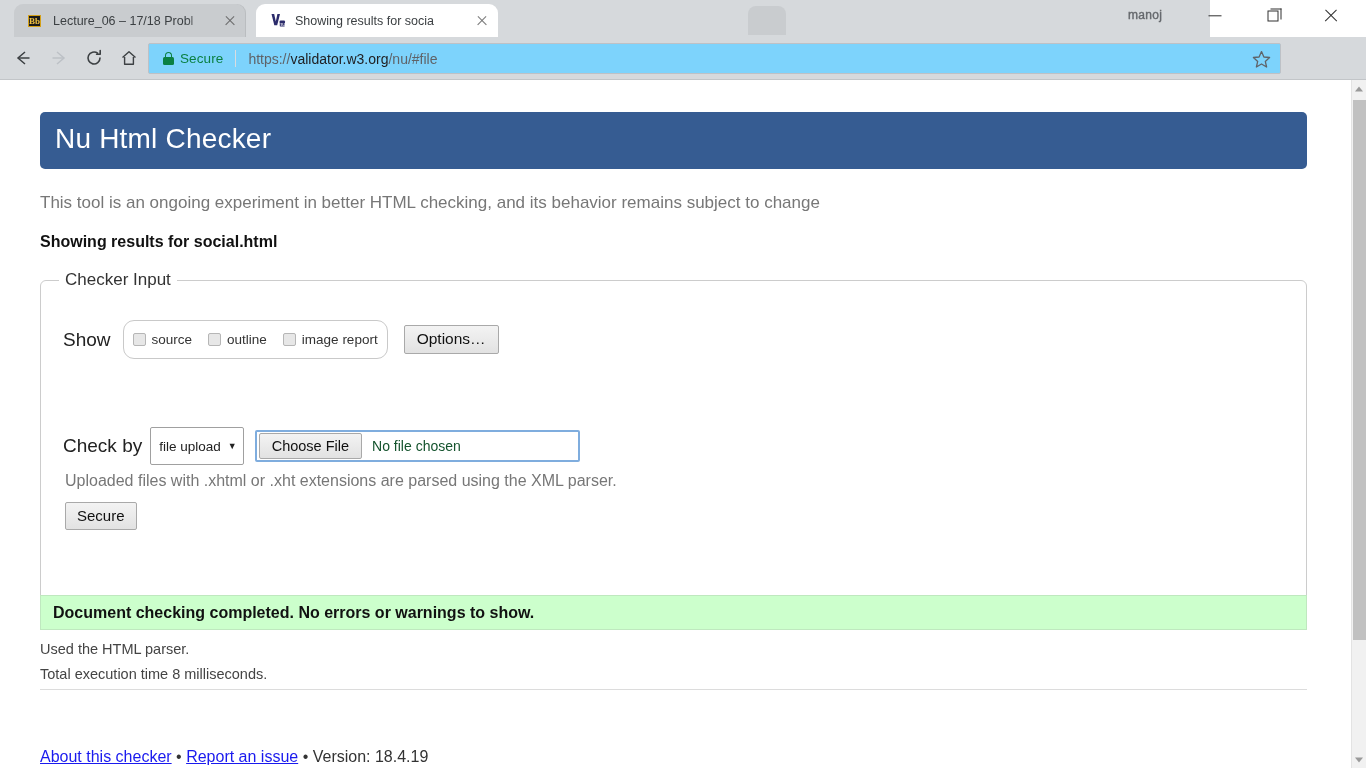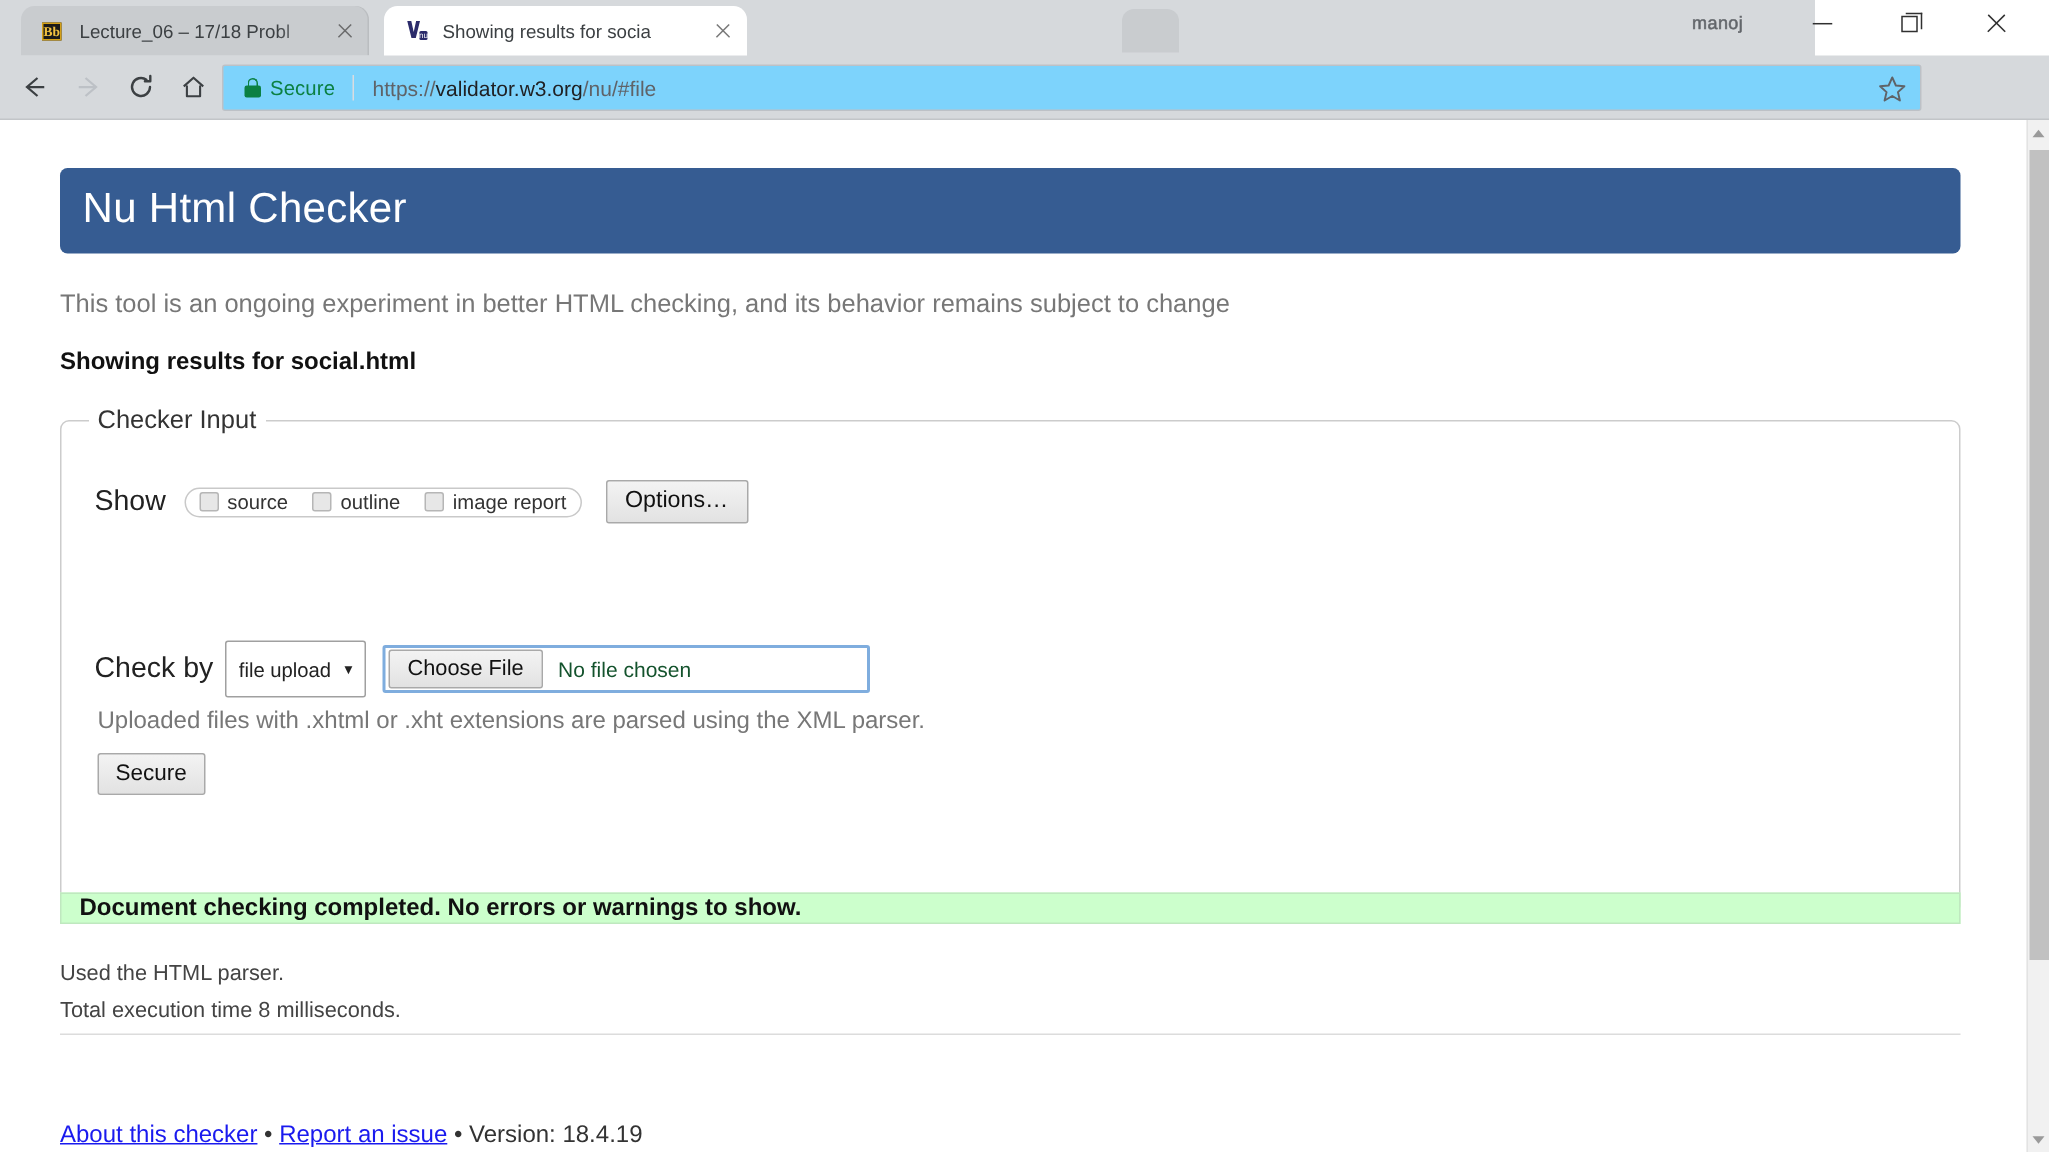--- a/index.html
+++ b/index.html
@@ -364,21 +364,21 @@
   .label-show {
     font-size: 19px;
     color: #222222;
     margin-right: 12px;
   }
   .checkbox-pill {
     display: flex;
     align-items: center;
     border: 1px solid #c9c9c9;
     border-radius: 11px;
-    height: 20px;
+    height: 39px;
     padding: 0 9px;
     box-sizing: border-box;
   }
   .cb-item {
     display: flex;
     align-items: center;
     margin-right: 16px;
   }
   .cb-item:last-child { margin-right: 0; }
   .cb-box {
@@ -476,21 +476,21 @@
     position: absolute;
     left: 24px; top: 212px;
     font-size: 15px;
     padding: 4px 11px 5px 11px;
   }
 
   .success {
     position: absolute;
     left: 40px; top: 515px;
     width: 1267px;
-    height: 21px;
+    height: 35px;
     box-sizing: border-box;
     background: #ccffcc;
     border: 1px solid #bfe8bf;
     display: flex;
     align-items: center;
   }
   .success-text {
     margin-left: 12px;
     font-size: 16px;
     font-weight: bold;

